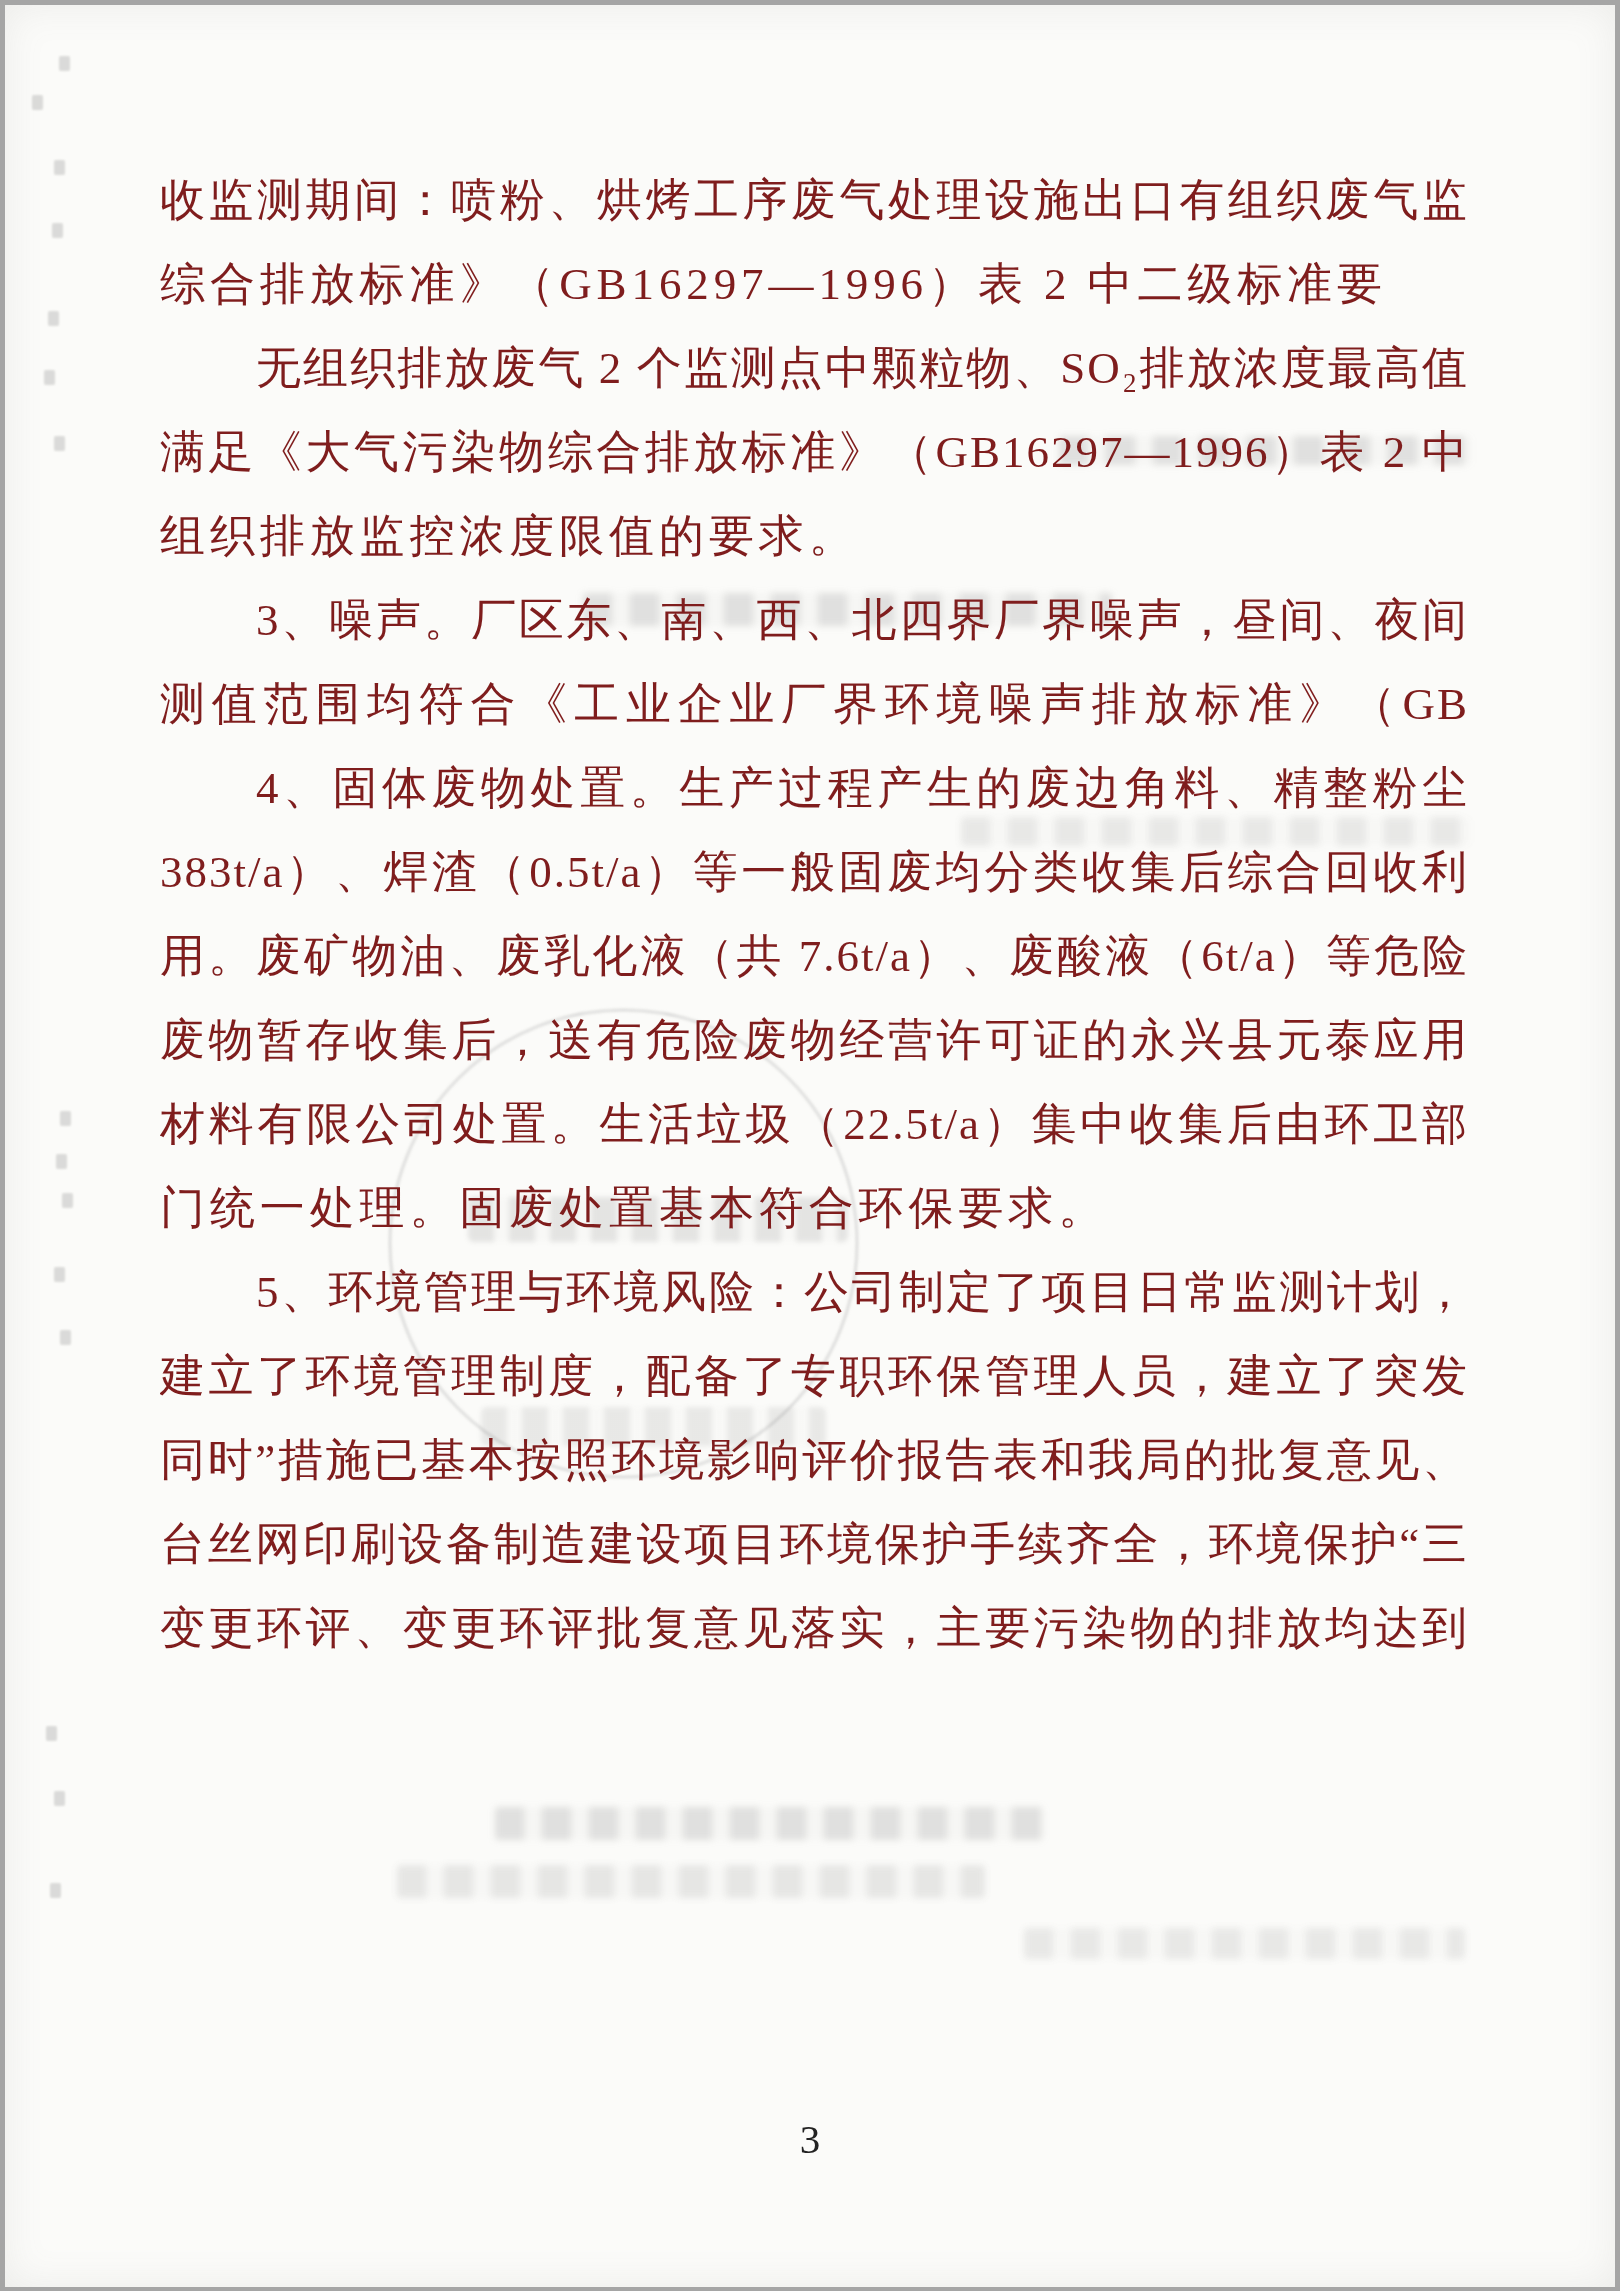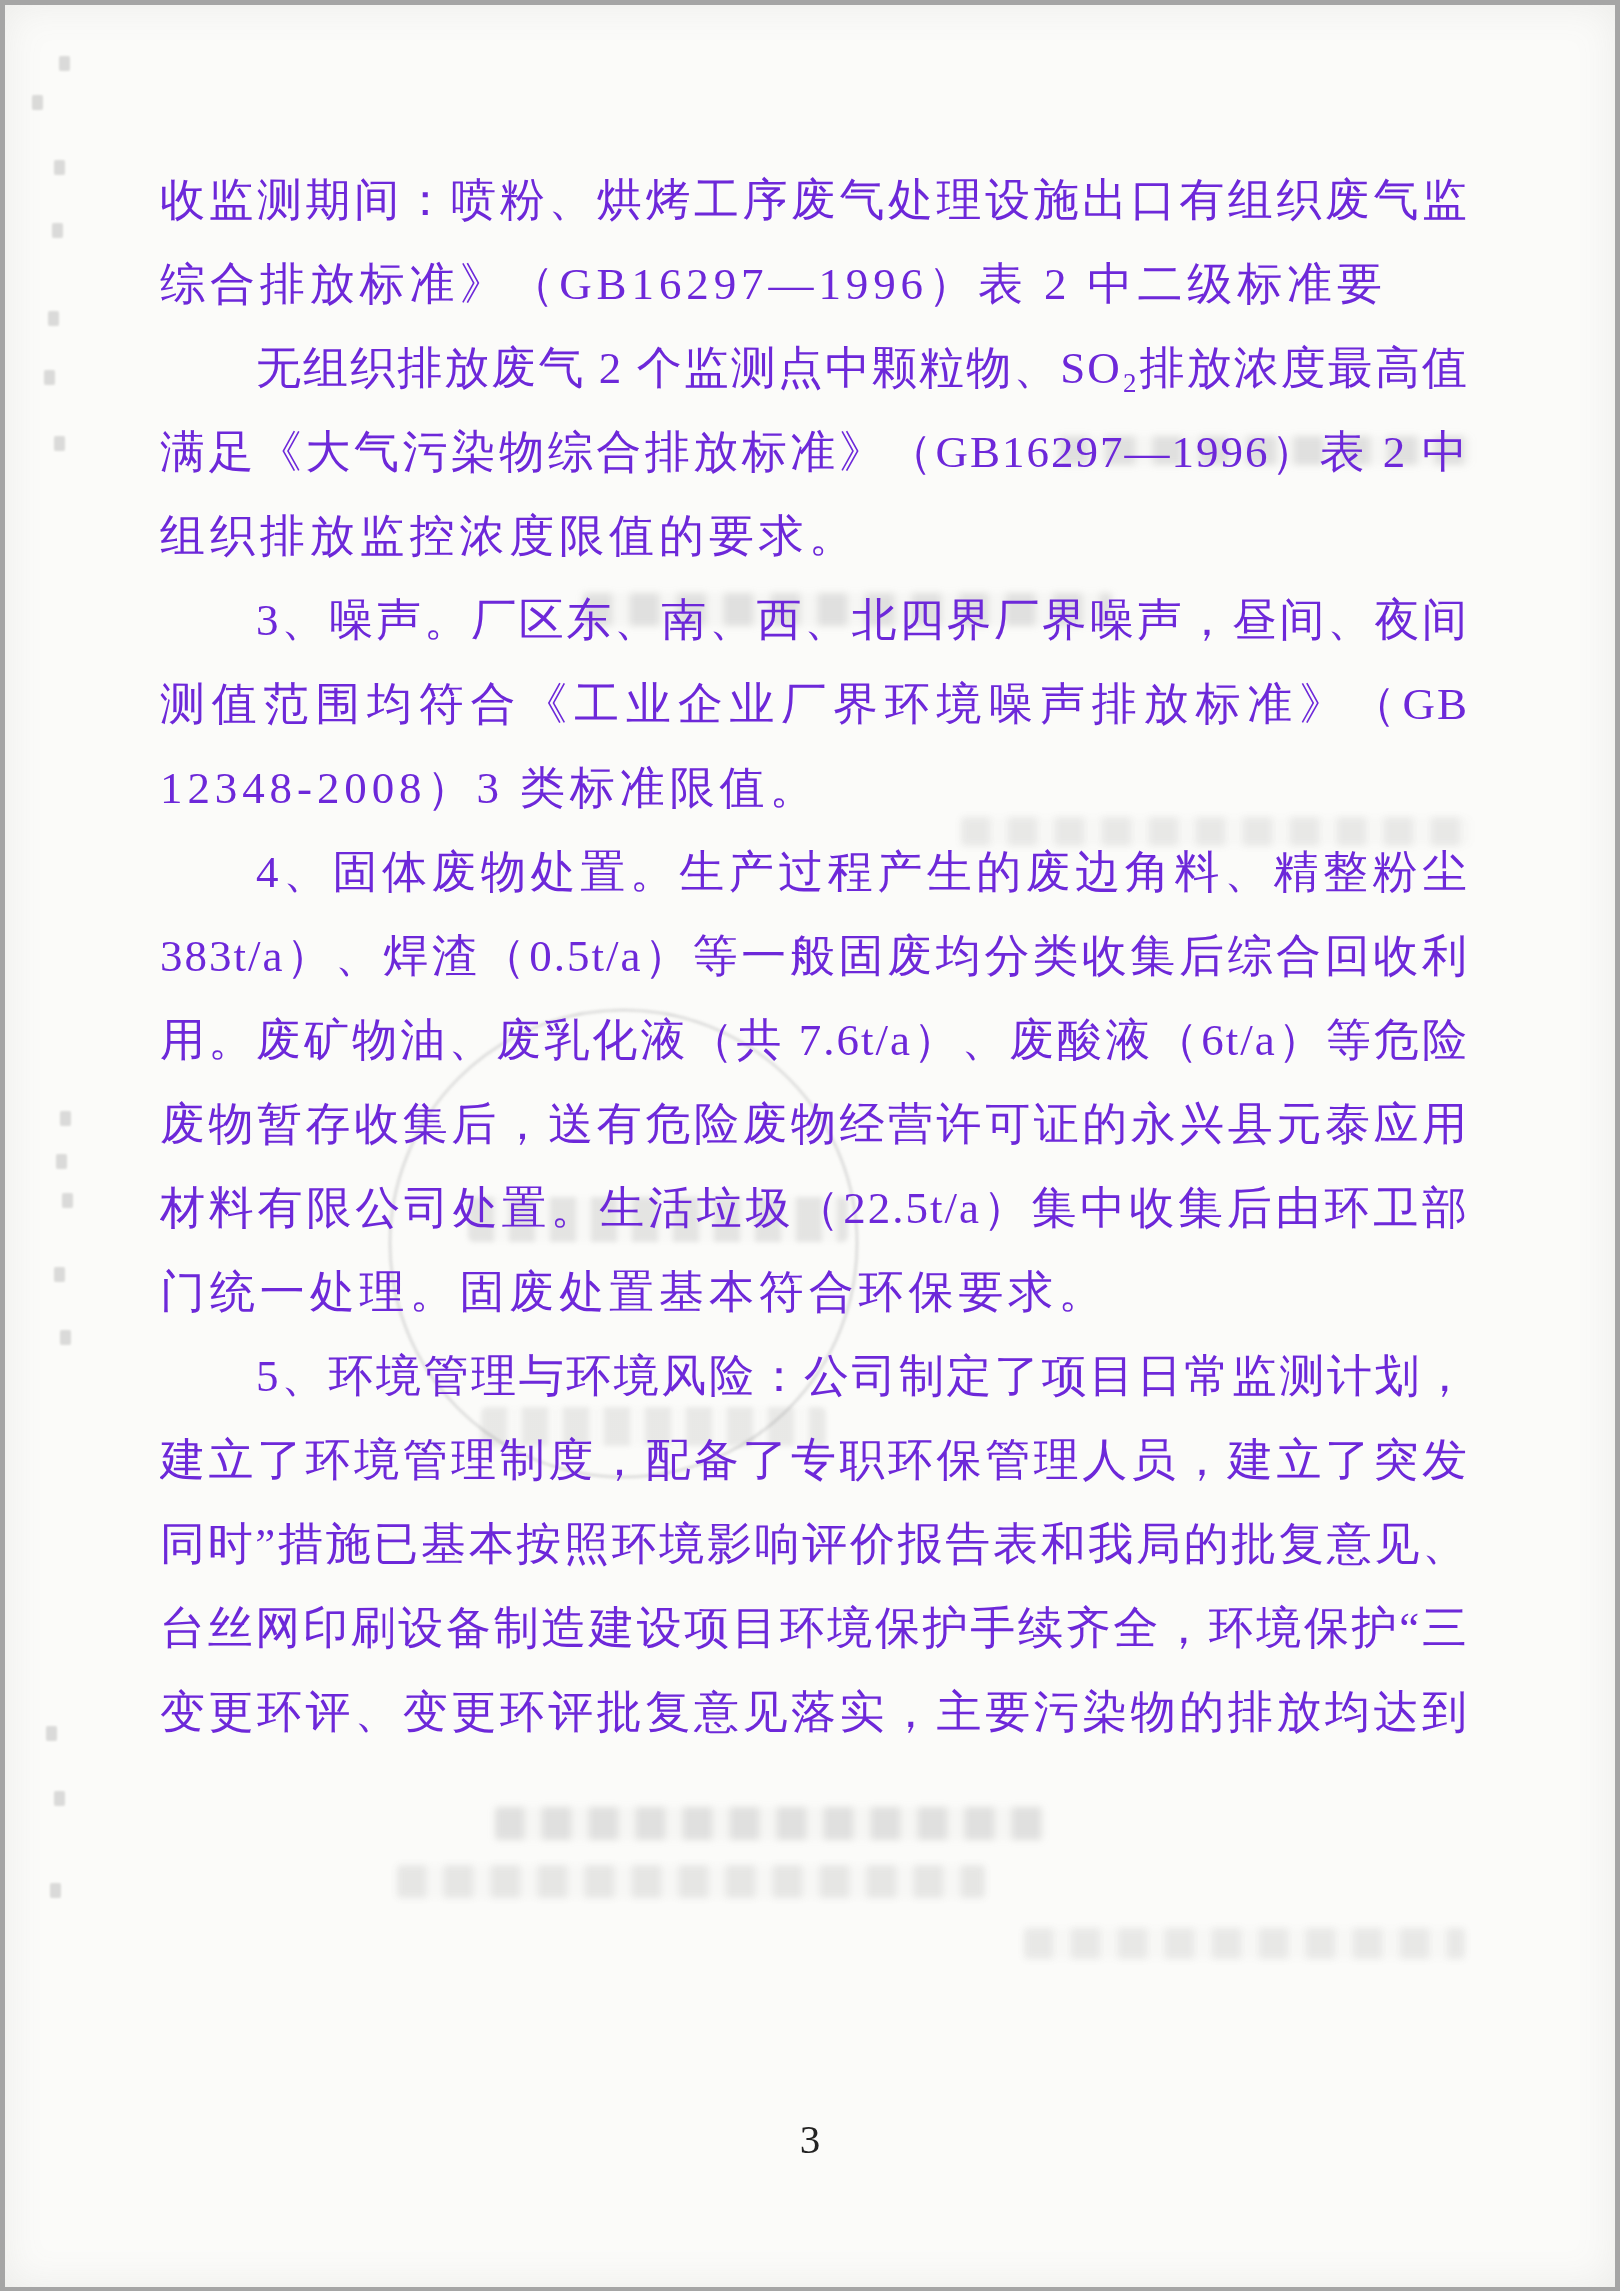--- a/index.html
+++ b/index.html
@@ -15,21 +15,21 @@
   }
   .text-block{
     position:absolute;
     left:155px;top:153px;
     width:1309px;
   }
   .line{
     font-size:45px;
     line-height:84px;
     height:84px;
-    color:#6d28d9;
+    color:#7f1d1d;
     overflow:hidden;
     letter-spacing:2px;
   }
   .fill{text-align:justify;text-align-last:justify;}
   .end{text-align:left;letter-spacing:4.9px;}
   .indent{text-indent:96px;}
   .page-number{
     position:absolute;
     left:0;top:2105px;width:100%;
     text-align:center;
@@ -107,21 +107,20 @@
   <div class="tick" style="left:45px;top:1878px;"></div>
 
   <div class="text-block">
     <div class="line fill">收监测期间：喷粉、烘烤工序废气处理设施出口有组织废气监</div>
     <div class="line end">综合排放标准》（GB16297—1996）表 2 中二级标准要求。</div>
     <div class="line fill indent">无组织排放废气 2 个监测点中颗粒物、SO₂排放浓度最高值</div>
     <div class="line fill">满足《大气污染物综合排放标准》（GB16297—1996）表 2 中无</div>
     <div class="line end">组织排放监控浓度限值的要求。</div>
     <div class="line fill indent">3、噪声。厂区东、南、西、北四界厂界噪声，昼间、夜间</div>
     <div class="line fill">测值范围均符合《工业企业厂界环境噪声排放标准》（GB</div>
-    <div class="line end">12348-2008）3 类标准限值。</div>
     <div class="line fill indent">4、固体废物处置。生产过程产生的废边角料、精整粉尘（共</div>
     <div class="line fill">383t/a）、焊渣（0.5t/a）等一般固废均分类收集后综合回收利</div>
     <div class="line fill">用。废矿物油、废乳化液（共 7.6t/a）、废酸液（6t/a）等危险</div>
     <div class="line fill">废物暂存收集后，送有危险废物经营许可证的永兴县元泰应用</div>
     <div class="line fill">材料有限公司处置。生活垃圾（22.5t/a）集中收集后由环卫部</div>
     <div class="line end">门统一处理。固废处置基本符合环保要求。</div>
     <div class="line fill indent">5、环境管理与环境风险：公司制定了项目日常监测计划，</div>
     <div class="line fill">建立了环境管理制度，配备了专职环保管理人员，建立了突发</div>
     <div class="line fill">同时”措施已基本按照环境影响评价报告表和我局的批复意见、</div>
     <div class="line fill">台丝网印刷设备制造建设项目环境保护手续齐全，环境保护“三</div>

